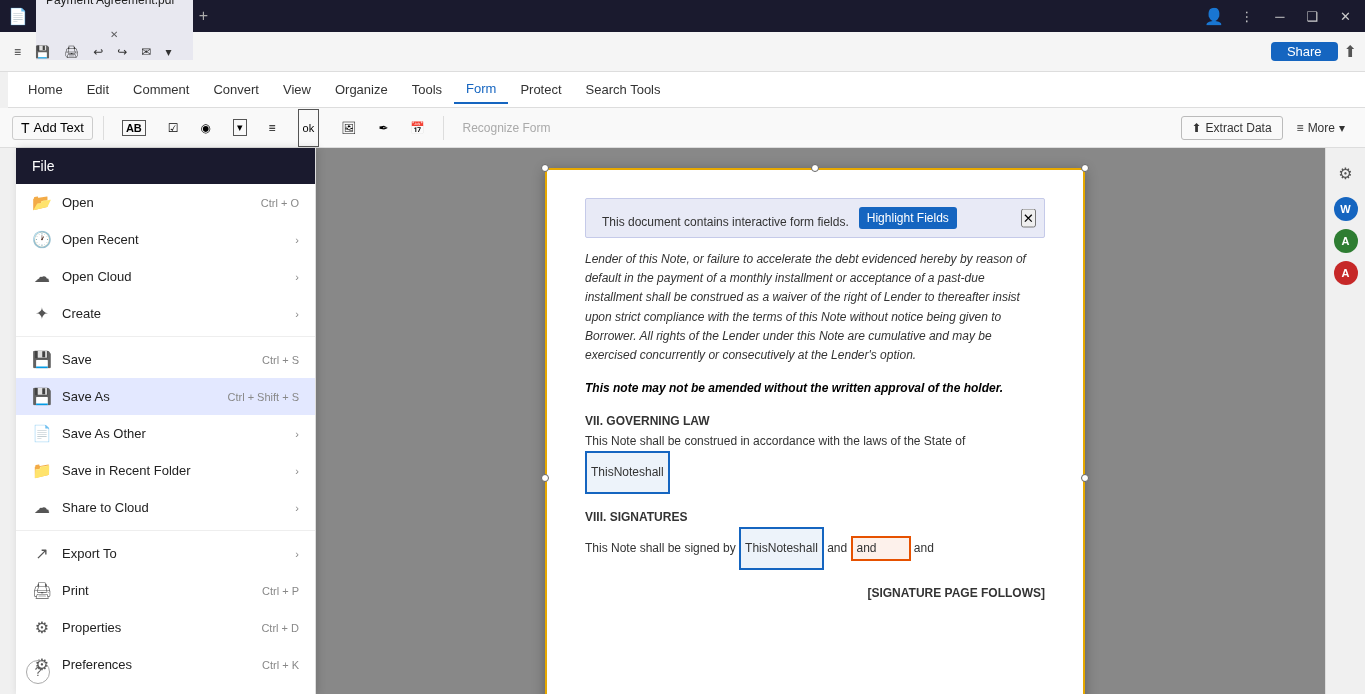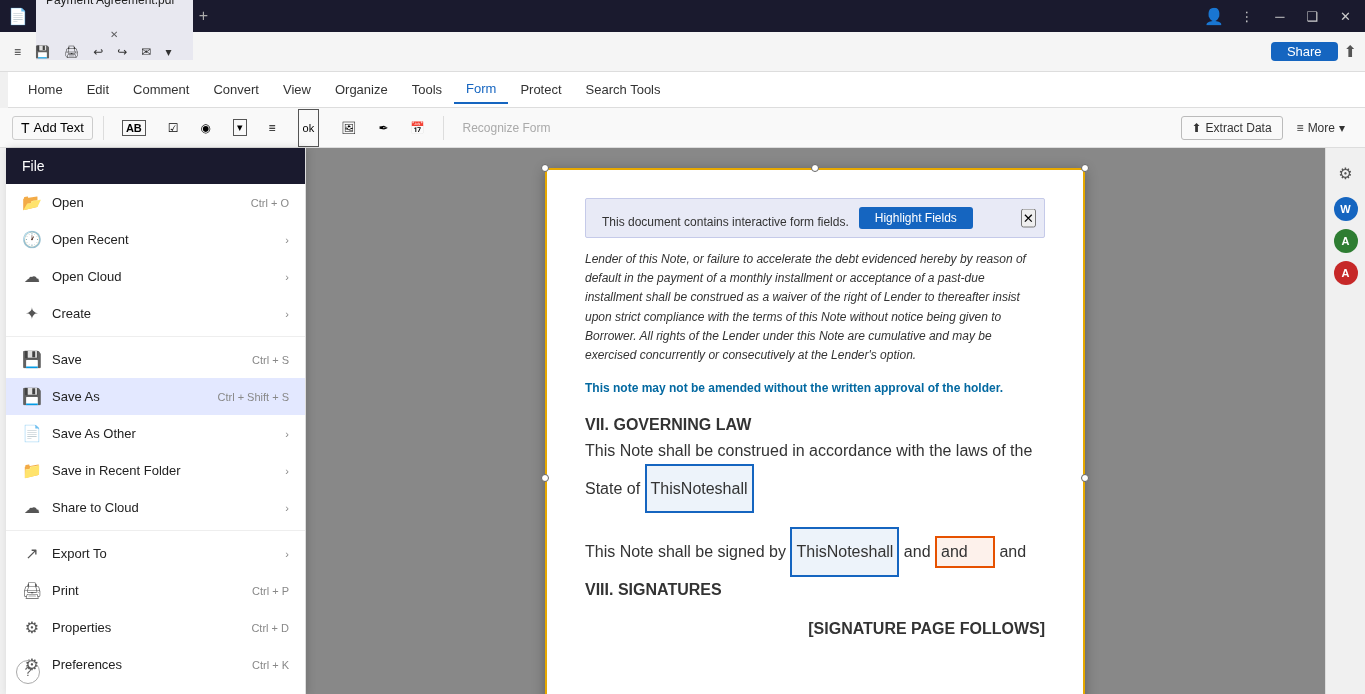--- a/index.html
+++ b/index.html
@@ -71,21 +71,21 @@
       cursor: pointer; padding: 4px 8px; border-radius: 3px; font-size: 12px; color: #333;
     }
 
     
     .main {
       display: flex; height: calc(694px - 32px - 40px - 36px - 40px); position: relative;
     }
 
     
     .file-menu {
-      position: absolute; left: 6px; top: 0; width: 300px; height: 100%;
+      position: absolute; left: 16px; top: 0; width: 300px; height: 100%;
       background: #fff; border-right: 1px solid #ddd; z-index: 100;
       box-shadow: 2px 0 8px rgba(0,0,0,0.15);
     }
     .file-menu-header {
       background: #1a1a2e; color: #fff; padding: 10px 16px; font-size: 14px; font-weight: 500;
     }
     .file-menu-item {
       display: flex; align-items: center; padding: 9px 16px; cursor: pointer;
       font-size: 13px; color: #222; gap: 10px; justify-content: space-between;
     }
@@ -109,27 +109,27 @@
     .pdf-border { border: 2px solid #e6a800; position: absolute; top: 0; left: 0; right: 0; bottom: 0; pointer-events: none; }
 
     
     .notification-bar {
       background: #e8eaf6; border: 1px solid #c5cae9; padding: 8px 16px;
       display: flex; align-items: flex-end; gap: 10px; margin-bottom: 12px;
       font-size: 12px; color: #333; border-radius: 2px; position: relative;
     }
     .notification-bar .close-btn { position: absolute; right: 8px; top: 50%; transform: translateY(-50%); cursor: pointer; }
     .highlight-fields-btn {
-      background: #1565c0; color: white; border: none; padding: 4px 16px;
+      background: #1565c0; color: white; border: none; padding: 4px 8px;
       border-radius: 3px; cursor: pointer; font-size: 12px; font-weight: 500;
     }
 
     .pdf-text { font-style: italic; font-size: 12px; line-height: 1.6; color: #333; }
-    .pdf-text-normal { font-style: normal; font-size: 16px; line-height: 1.6; color: #333; }
-    .pdf-heading { font-weight: bold; font-size: 12px; line-height: 1.6; color: #0369a1; }
+    .pdf-text-normal { font-style: normal; font-size: 12px; line-height: 1.6; color: #333; }
+    .pdf-heading { font-style: italic; font-weight: bold; font-size: 12px; line-height: 1.6; color: #000000; }
     .pdf-section { margin-bottom: 14px; }
 
     .form-field-highlight {
       display: inline-block; border: 2px solid #1565c0; background: rgba(21,101,192,0.08);
       min-width: 80px; padding: 10px 4px; vertical-align: baseline;
     }
     .form-field-highlight2 {
       display: inline-block; border: 2px solid #e65100; background: rgba(230,81,0,0.08);
       min-width: 60px; padding: 1px 4px; vertical-align: baseline;
     }
@@ -421,28 +421,28 @@
 
       <div class="pdf-section">
         <p class="pdf-text-normal"><strong>VII. GOVERNING LAW</strong></p>
         <p class="pdf-text-normal">
           This Note shall be construed in accordance with the laws of the State of
           <span class="form-field-highlight">ThisNoteshall</span>
         </p>
       </div>
 
       <div class="pdf-section">
+        <p class="pdf-text-normal"><strong>VIII. SIGNATURES</strong></p>
         <p class="pdf-text-normal">
           This Note shall be signed by
           <span class="form-field-highlight">ThisNoteshall</span>
           and
           <span class="form-field-highlight2">and</span>
           and
         </p>
-        <p class="pdf-text-normal"><strong>VIII. SIGNATURES</strong></p>
       </div>
 
       <div class="pdf-section">
         <p class="pdf-text-normal" style="text-align:right;font-weight:bold;">[SIGNATURE PAGE FOLLOWS]</p>
       </div>
     </div>
   </div>
 
   <div class="right-panel">
     <span class="right-icon">⚙</span>

